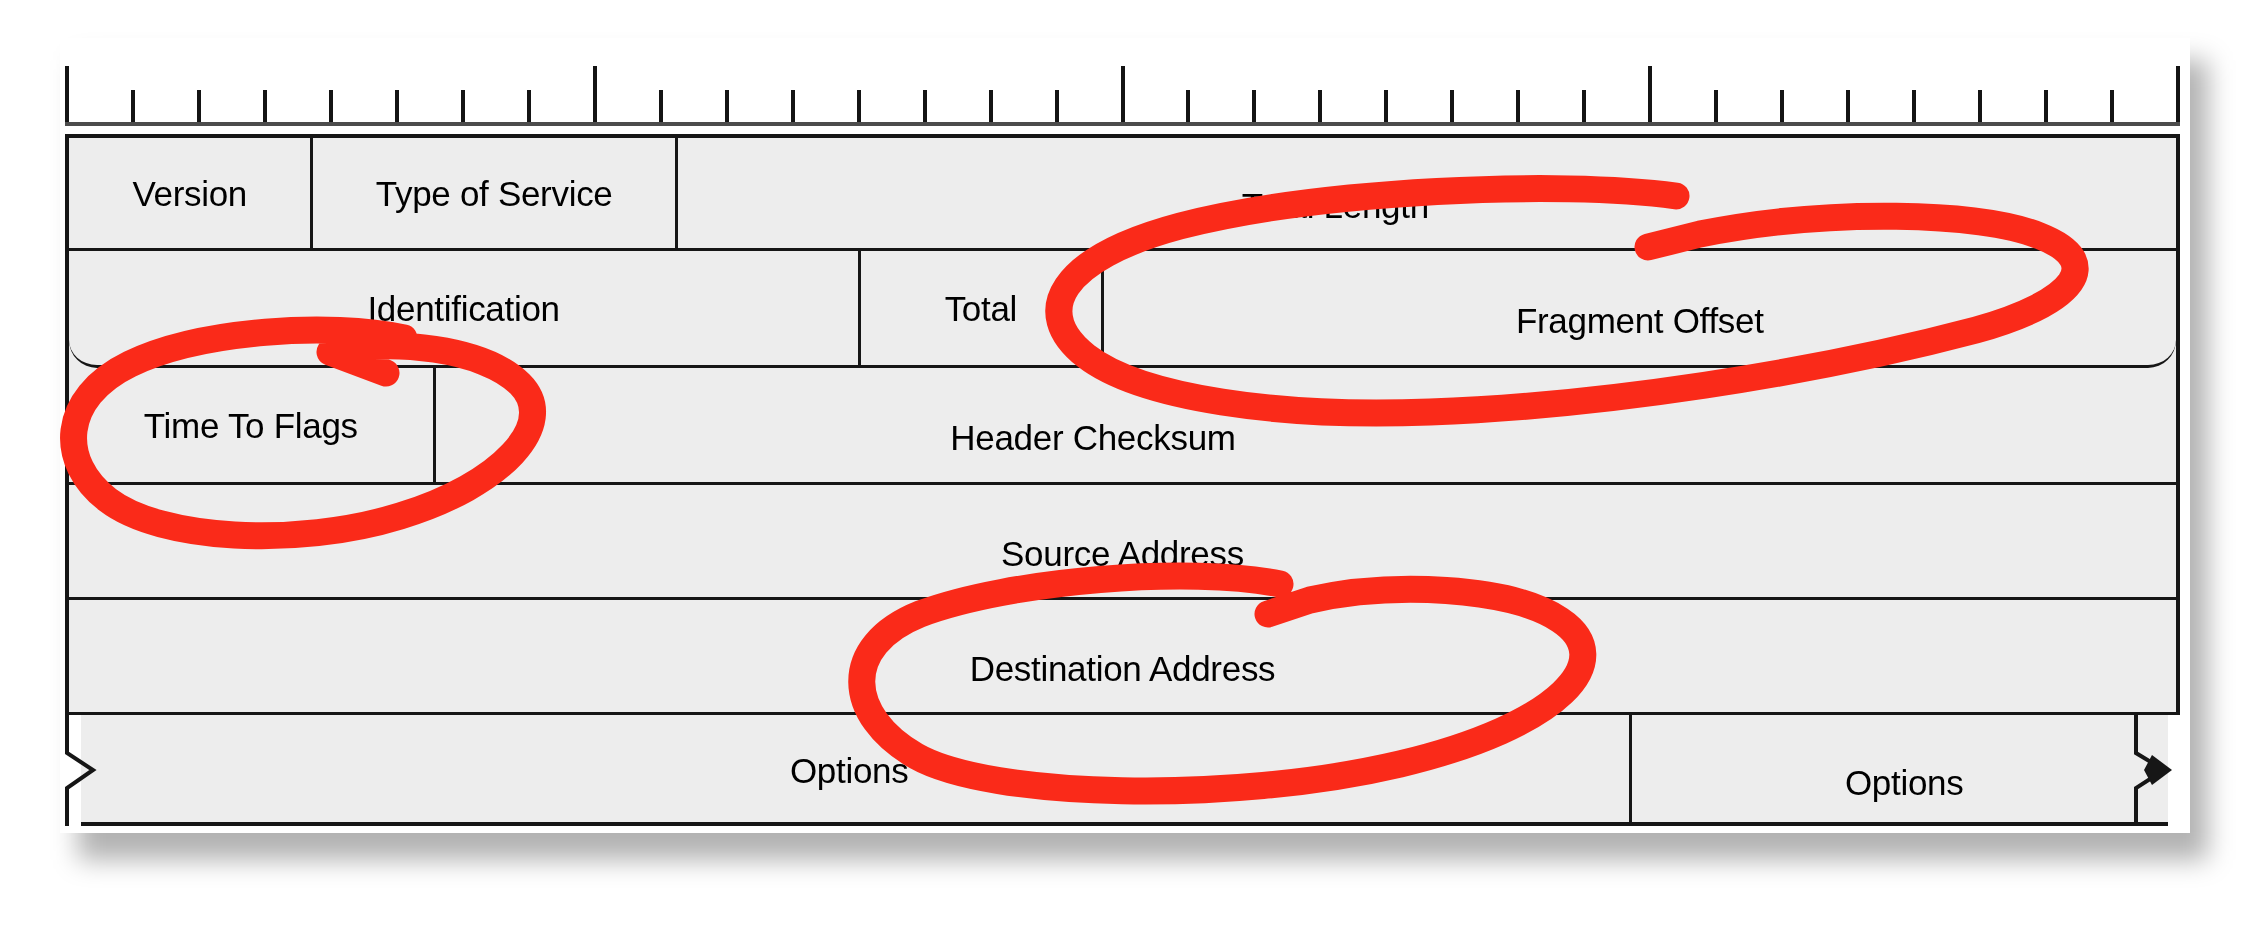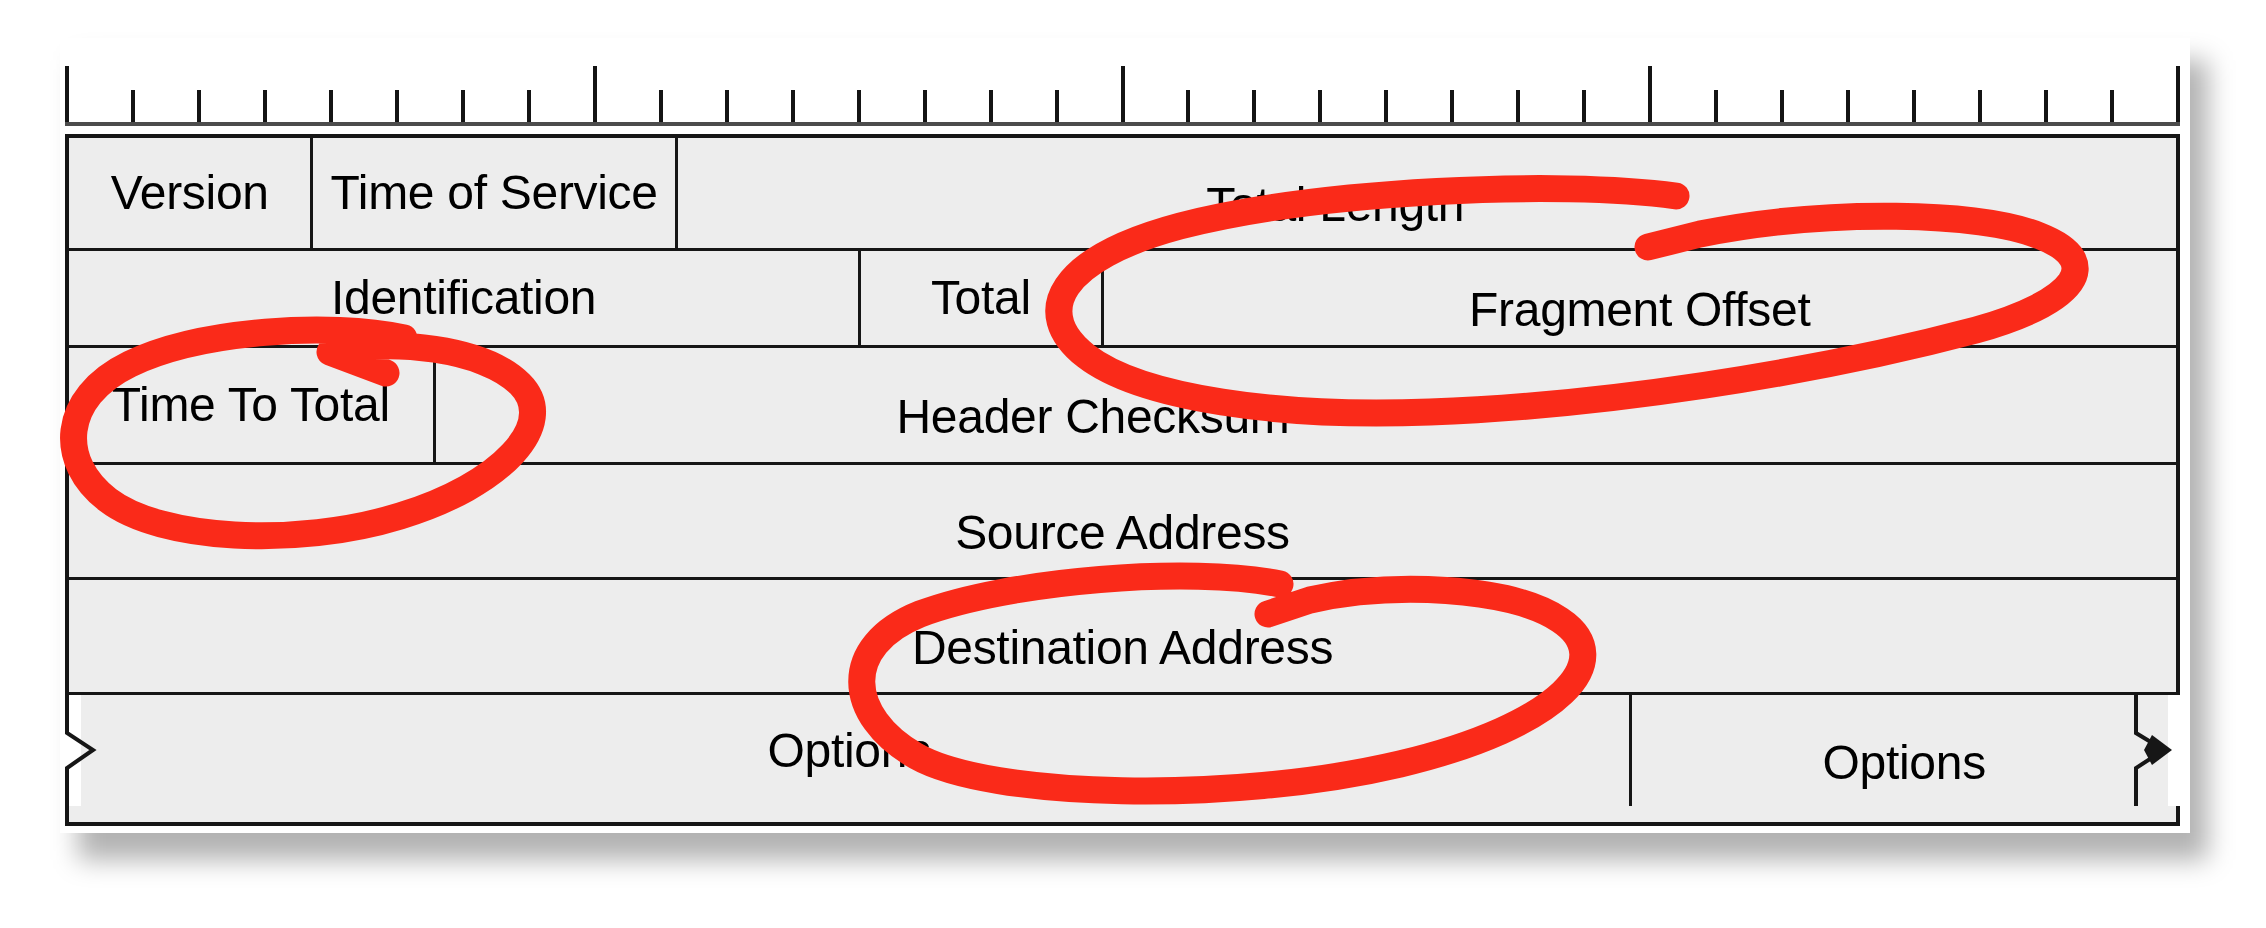--- a/index.html
+++ b/index.html
@@ -89,31 +89,31 @@
   .row.last { border-bottom: none; }
   .cell {
     position: relative;
     display: flex;
     align-items: center;
     justify-content: center;
     box-sizing: border-box;
     border-right: 3px solid #161616;
     color: #000000;
     font-family: "Liberation Sans", sans-serif;
-    font-size: 48px;
+    font-size: 35px;
     letter-spacing: -0.3px;
     white-space: nowrap;
     overflow: hidden;
   }
   .cell.lastcell { border-right: none; margin-top: 24px; }
   .cell span { display: block; line-height: 1; }
 
   
   .r1 { height: 113px; }
-  .r2 { height: 97px; }
+  .r2 { height: 117px; border-radius: 28px; }
   .r3 { height: 117px; }
   .r4 { height: 115px; }
   .r5 { height: 115px; }
   .r6 { height: 111px; }
 
   
   #zig-left {
     position: absolute;
     left: -6px;
     top: 0;
@@ -189,42 +189,42 @@
         <div class="tick major" style="left: 2111px;"></div>
       </div>
 
     <div id="table">
 
       <div class="row r1">
         <div class="cell lc1" style="width:11.6%">
           <span>Version</span>
         </div>
         <div class="cell lc3" style="width:17.3%">
-          <span>Time of Service</span>
+          <span>Type of Service</span>
         </div>
         <div class="cell lastcell" style="width:62.4%">
           <span>Total Length</span>
         </div>
       </div>
 
       <div class="row r2">
         <div class="cell" style="width:37.6%">
           <span>Identification</span>
         </div>
         <div class="cell" style="width:11.5%">
           <span>Total</span>
         </div>
         <div class="cell lastcell" style="width:50.9%">
           <span>Fragment Offset</span>
         </div>
       </div>
 
       <div class="row r3">
         <div class="cell" style="width:17.4%">
-          <span>Time To Total</span>
+          <span>Time To Flags</span>
         </div>
         <div class="cell lastcell" style="width:62.4%">
           <span>Header Checksum</span>
         </div>
       </div>
 
       <div class="row r4">
         <div class="cell lastcell" style="width:100%">
           <span>Source Address</span>
         </div>

